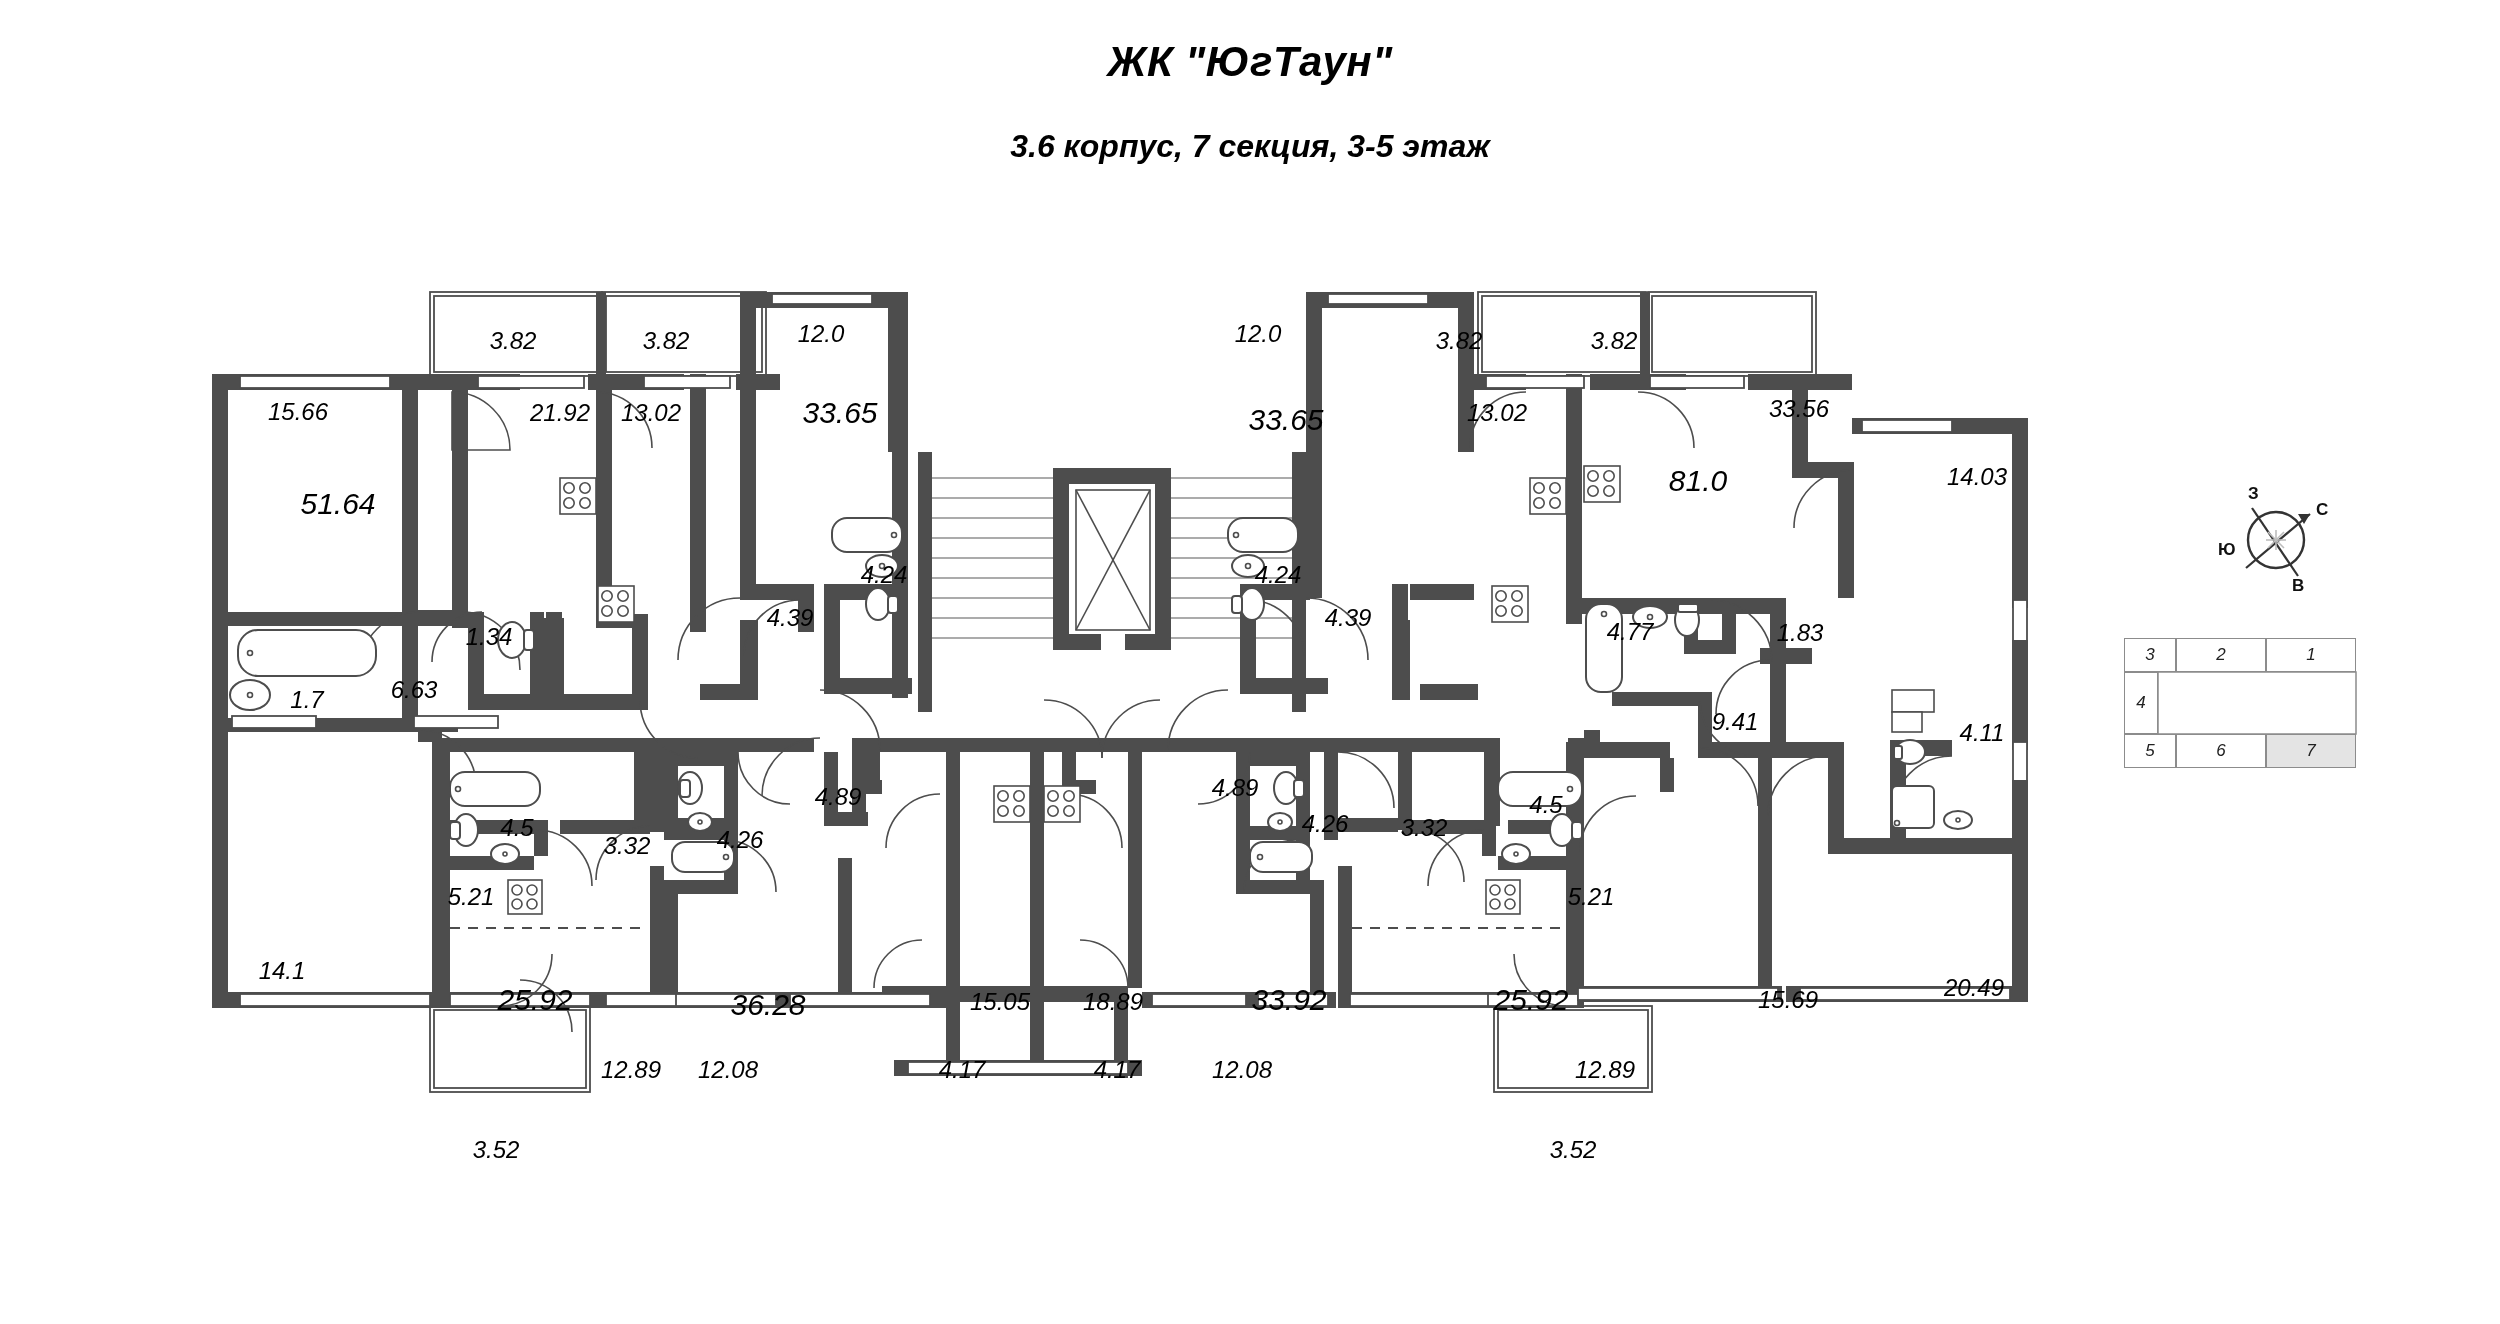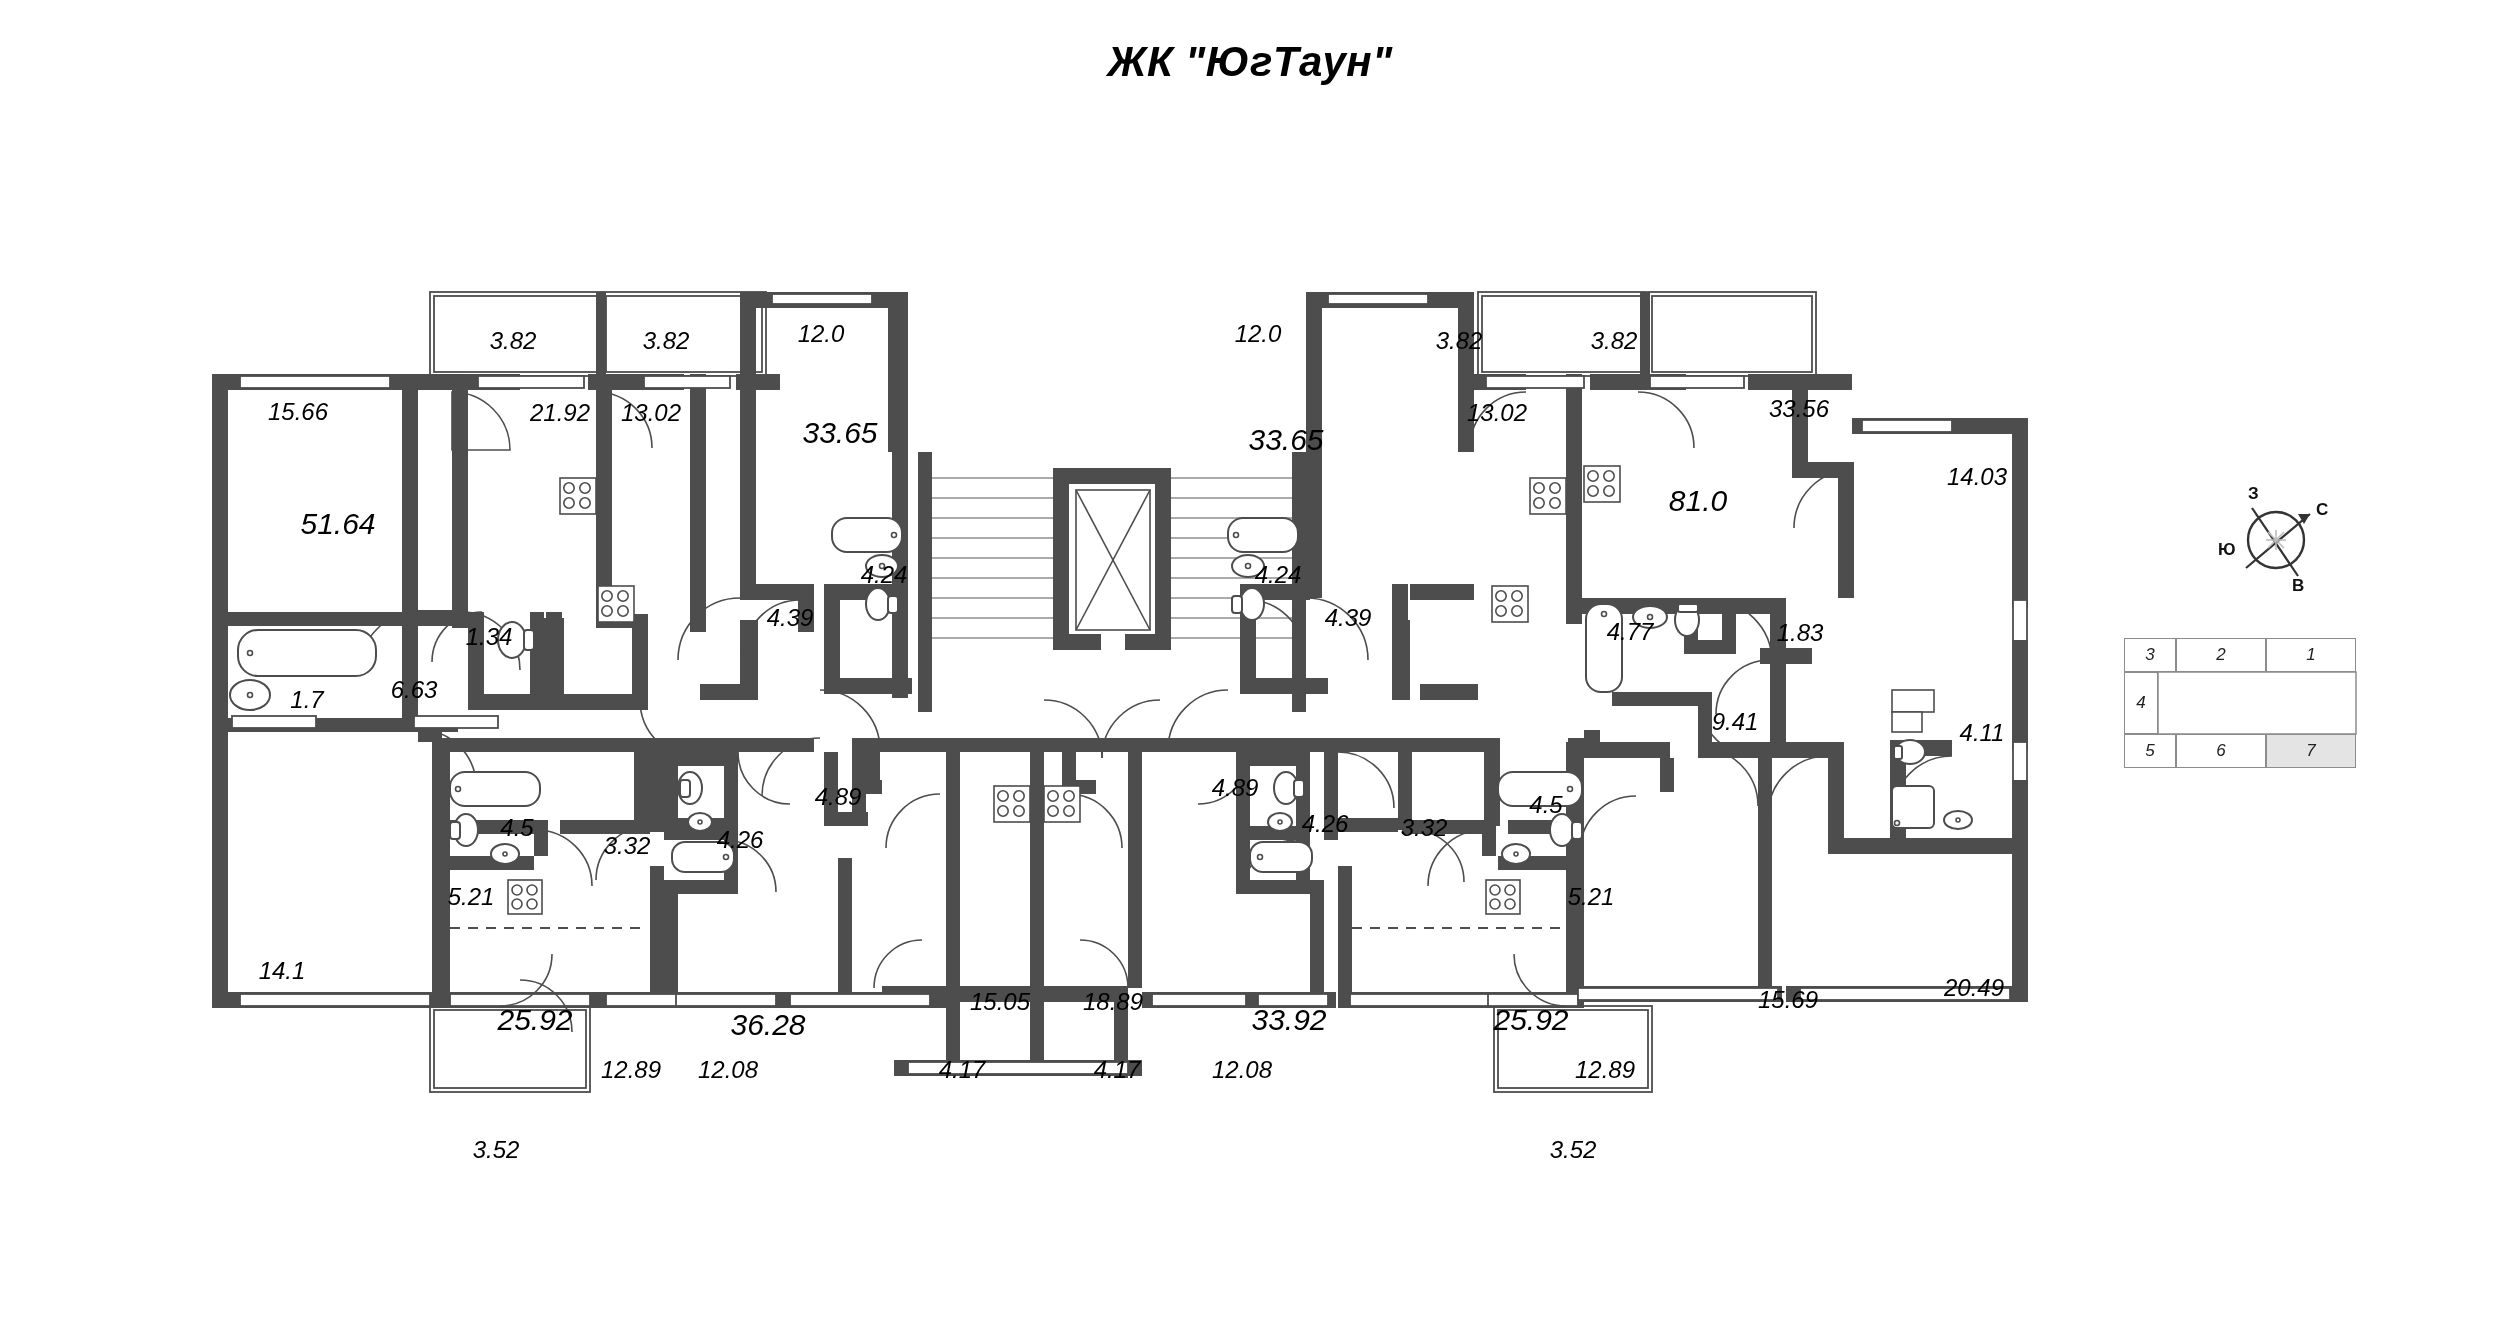--- a/index.html
+++ b/index.html
@@ -20,21 +20,21 @@
   #plan svg{position:absolute;left:0;top:0;}
 
   
   .lbl{
     position:absolute;
     font-family:"Liberation Sans",sans-serif;
     font-style:italic;color:#000;
     white-space:nowrap;transform:translate(-50%,-50%);
     pointer-events:none;
   }
-  .lbl.big{font-size:30px;margin-top:20px;}
+  .lbl.big{font-size:30px;}
   .lbl.med{font-size:24px;}
 
   
   #compass{position:absolute;left:2218px;top:480px;width:120px;height:120px;}
   .cmp-t{position:absolute;font-size:17px;font-weight:bold;font-family:"Liberation Sans",sans-serif;color:#111;}
 
   
   #keymap{position:absolute;left:2124px;top:638px;width:280px;height:130px;}
   .kcell{
     position:absolute;border:1.5px solid #8c8c8c;background:#fff;
@@ -43,20 +43,21 @@
     font-size:17px;color:#222;box-sizing:border-box;
   }
   .kcell.active{background:#e4e4e4;}
 </style>
 </head>
 <body>
 
 <div id="stage">
 
   <div class="title" id="title-main">ЖК "ЮгТаун"</div>
+  <div class="title" id="title-sub">3.6 корпус, 7 секция, 3-5 этаж</div>
 
   <div id="plan">
     <svg width="2500" height="1324" viewBox="0 0 2500 1324">
       <defs>
         <style>
           .w{fill:#4d4d4d;}           /* structural wall fill */
           .thin{fill:none;stroke:#4d4d4d;stroke-width:2.5;}
           .hair{fill:none;stroke:#4d4d4d;stroke-width:1.6;}
           .fix{fill:#fff;stroke:#4d4d4d;stroke-width:2;}
           .fix2{fill:#fff;stroke:#4d4d4d;stroke-width:1.6;}

